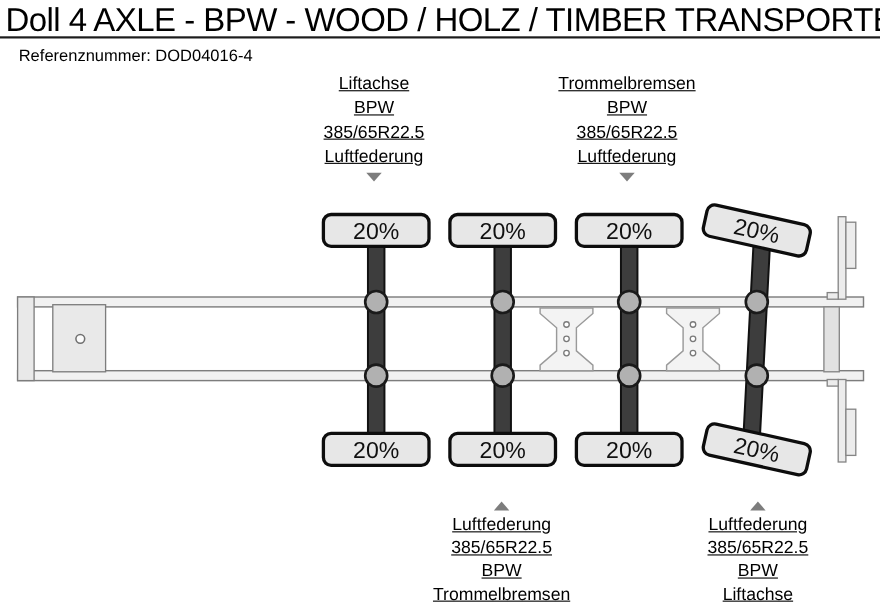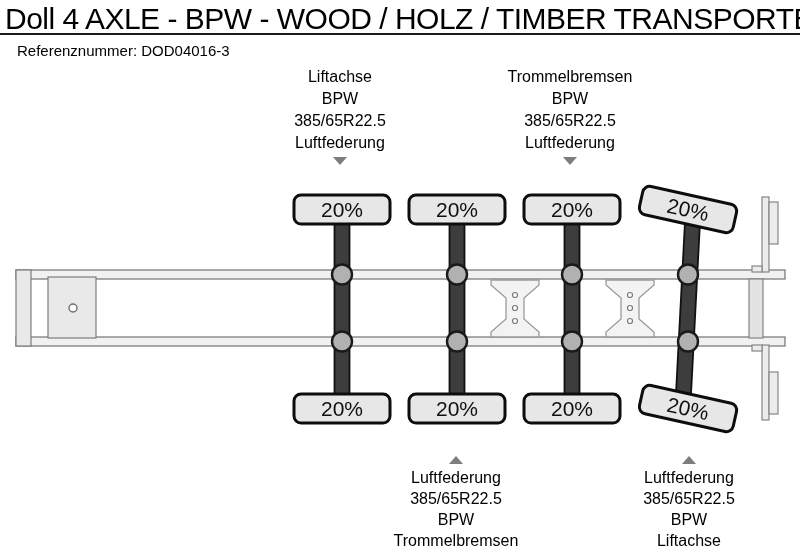--- a/index.html
+++ b/index.html
@@ -19,21 +19,21 @@
   .divider {
     position: absolute; top: 33px; left: 0;
     width: 800px; height: 2px; background: #1c1c1c;
   }
   .reference {
     position: absolute; top: 42px; left: 17px;
     font-size: 15px; color: #000;
   }
   .callout {
     position: absolute; width: 220px;
-    text-align: center; font-size: 16px; line-height: 22px; color: #000;
+    text-align: center; font-size: 16px; line-height: 22px; color: #000; text-decoration: underline;
   }
   .callout .line { display: block; }
   .callout-top-left  { left: 230px; top: 66px; }
   .callout-top-right { left: 460px; top: 66px; }
   .callout-bottom-left  { left: 346px; top: 456px; line-height: 21px; }
   .callout-bottom-right { left: 579px; top: 456px; line-height: 21px; }
   .tri {
     width: 0; height: 0;
     border-left: 7px solid transparent;
     border-right: 7px solid transparent;
@@ -55,21 +55,21 @@
   .tire text {
     fill: #101010; font-size: 21px; text-anchor: middle;
     font-family: "Liberation Sans", sans-serif;
   }
 </style>
 </head>
 <body>
 
 <div class="title">Doll 4 AXLE - BPW - WOOD / HOLZ / TIMBER TRANSPORTER</div>
 <div class="divider"></div>
-<div class="reference">Referenznummer: DOD04016-3</div>
+<div class="reference">Referenznummer: DOD04016-4</div>
 
 <div class="callout callout-top-left">
   <span class="line">Liftachse</span>
   <span class="line">BPW</span>
   <span class="line">385/65R22.5</span>
   <span class="line">Luftfederung</span>
   <div class="tri tri-down"></div>
 </div>
 <div class="callout callout-top-right">
   <span class="line">Trommelbremsen</span>

